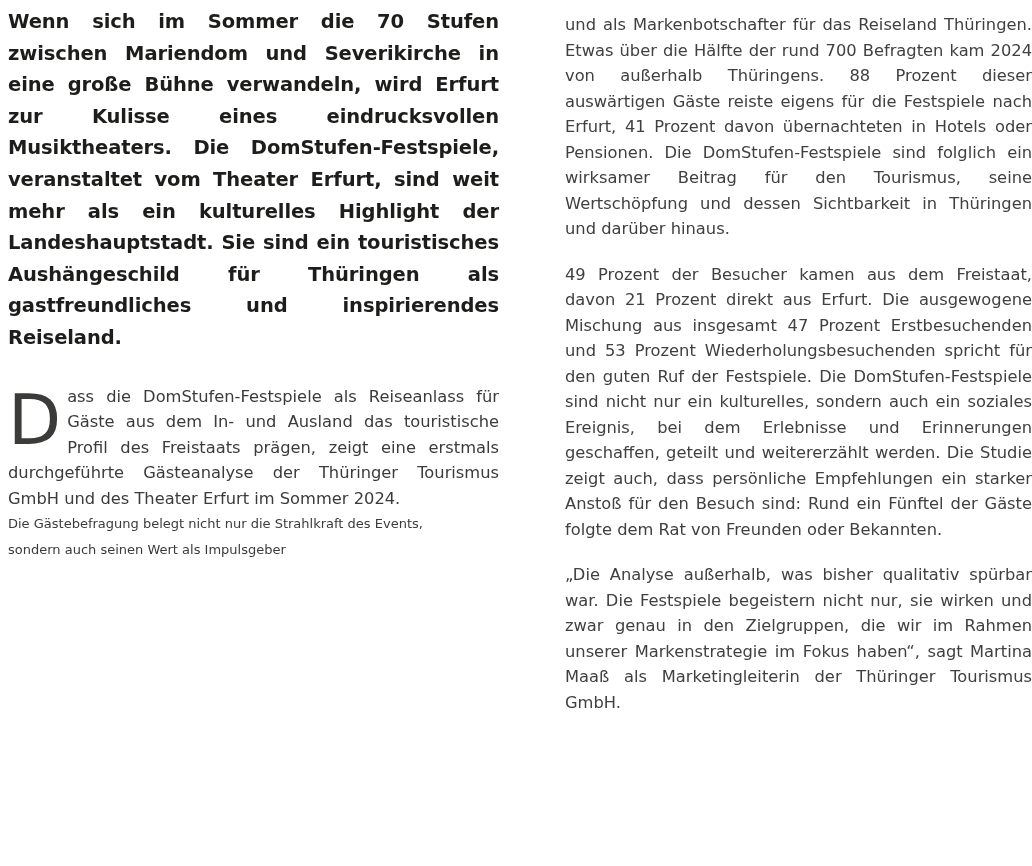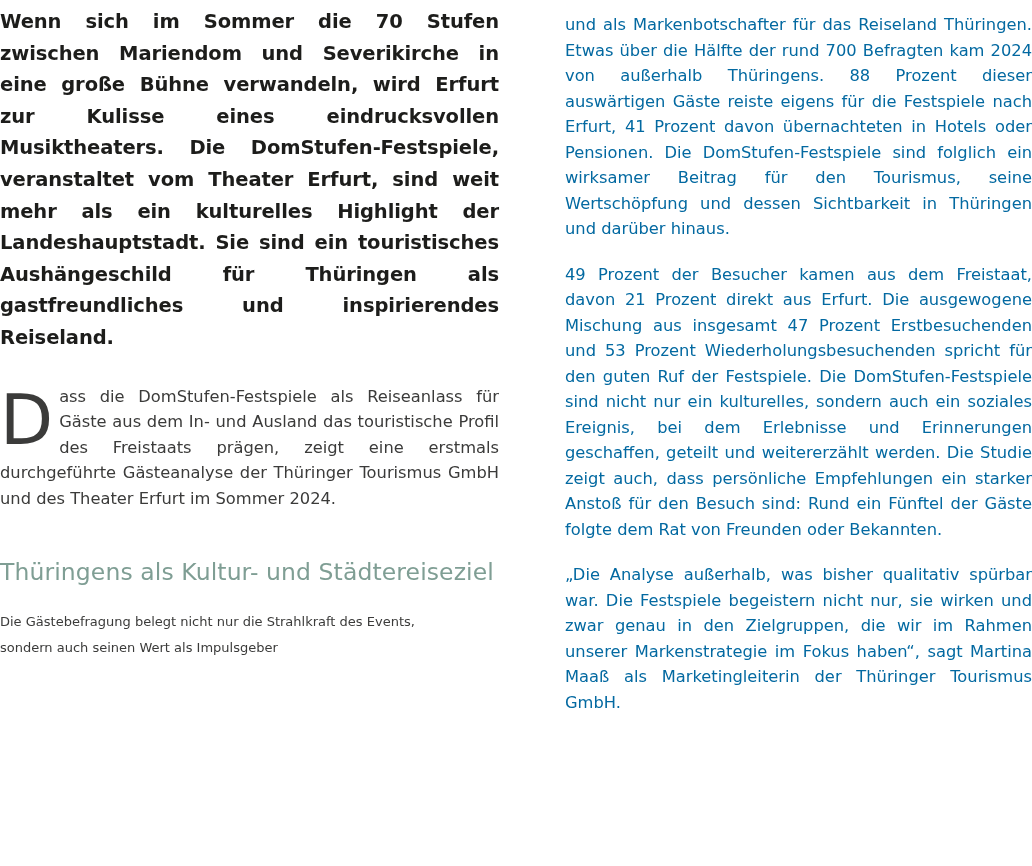--- a/index.html
+++ b/index.html
@@ -26,21 +26,21 @@
     left: 0;
     width: 1032px;
     display: flex;
     gap: 34px;
   }
   .col {
     width: 499px;
     box-sizing: border-box;
   }
   .col-left {
-    padding-left: 0px;
+    padding-left: 8px;
   }
   .col-right {
     padding-left: 32px;
     padding-top: 6px;
   }
 
   
   .lead {
     font-weight: bold;
     font-size: 19.5px;
@@ -49,21 +49,21 @@
     color: #1d1d1b;
     margin: 0 0 30px 0;
     text-align: justify;
     hyphens: manual;
   }
 
   
   .body-par {
     font-size: 16.3px;
     line-height: 25.5px;
-    color: #0369a1;
+    color: #404040;
     margin: 0 0 20px 0;
     text-align: justify;
     hyphens: manual;
   }
   .body-par:last-child { margin-bottom: 0; }
 
   
   .dropcap-par {
     font-size: 16.3px;
     line-height: 25.5px;
@@ -111,21 +111,20 @@
   <div class="columns">
 
     <div class="col col-left">
 
       <p class="lead">Wenn sich im Sommer die 70 Stufen zwischen Mariendom und Severikirche in eine große Bühne verwandeln, wird Erfurt zur Kulisse eines eindrucksvollen Musiktheaters. Die DomStufen-Festspiele, veranstaltet vom Theater Erfurt, sind weit mehr als ein kulturelles Highlight der Landeshauptstadt. Sie sind ein touristisches Aushängeschild für Thüringen als gastfreundliches und inspirierendes Reiseland.</p>
 
       <p class="dropcap-par">
         <span class="dropcap">D</span><span>ass die DomStufen-Festspiele als Reiseanlass für Gäste aus dem In- und Ausland das touristische Profil des Freistaats prägen, zeigt eine erstmals durchgeführte Gästeanalyse der Thüringer Tourismus GmbH und des Theater Erfurt im Sommer 2024.</span>
       </p>
 
-      <h2 class="section-heading">Thüringens als Kultur- und Städtereiseziel</h2>
 
       <div class="deck">
         <span class="deck-line">Die Gästebefragung belegt nicht nur die Strahlkraft des Events,</span>
         <span class="deck-line">sondern auch seinen Wert als Impulsgeber</span>
       </div>
 
     </div>
 
     <div class="col col-right">
 

